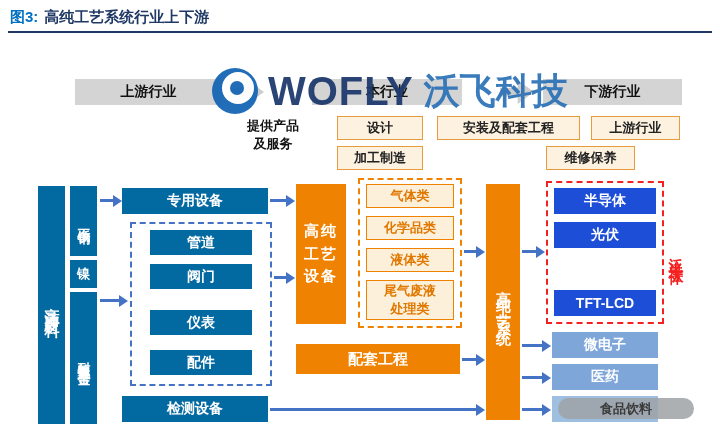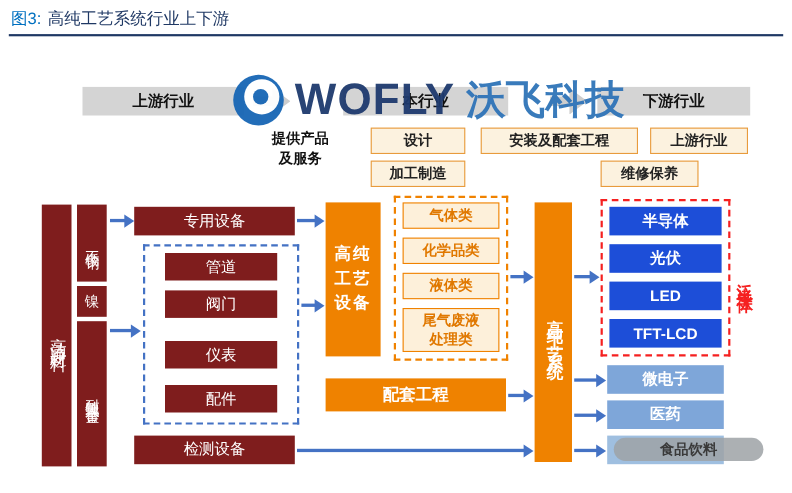--- a/index.html
+++ b/index.html
@@ -1,37 +1,37 @@
 <!DOCTYPE html>
 <html><head>
 <meta charset="utf-8">
 <style>
   html,body{margin:0;padding:0;background:#fff;font-family:"Liberation Sans","DejaVu Sans",sans-serif;}
   .canvas{position:relative;width:720px;height:448px;background:#fff;overflow:hidden;}
   .abs{position:absolute;}
   .box{display:flex;align-items:center;justify-content:center;box-sizing:border-box;text-align:center;}
-  .teal{background:#7f1d1d;color:#fff;font-weight:normal;font-size:14px;justify-content:center;}
+  .teal{background:#0369a1;color:#fff;font-weight:bold;font-size:14px;justify-content:center;}
   .orange{background:#EF8200;color:#fff;font-weight:bold;}
   .cream{background:#FCF2DF;border:1px solid #E89B3C;color:#222;font-weight:bold;font-size:13px;}
   .type{background:#FDF0DA;border:1px solid #F08200;color:#E07800;font-weight:bold;font-size:13px;}
   .navy{background:#1d4ed8;color:#fff;font-weight:bold;font-size:14px;}
   .lblue{background:#7EA6D9;color:#fff;font-weight:bold;font-size:14px;}
   .grayb{background:#D4D4D4;color:#111;font-weight:bold;font-size:14px;}
   .vtext{writing-mode:vertical-rl;text-orientation:upright;letter-spacing:4px;}
   .dashed-blue{border:2px dashed #4472C4;box-sizing:border-box;}
   .dashed-orange{border:2px dashed #F08200;box-sizing:border-box;}
   .dashed-red{border:2px dashed #F52020;box-sizing:border-box;}
   .arrow{height:3px;background:#4472C4;}
   .arrow::after{content:"";position:absolute;right:-8px;top:-4.5px;width:0;height:0;
     border-left:9px solid #4472C4;border-top:6px solid transparent;border-bottom:6px solid transparent;}
   .block-arrow{width:34px;height:24px;background:#CDCDCD;
     clip-path:polygon(0 32%,52% 32%,52% 0,100% 50%,52% 100%,52% 68%,0 68%);}
   .wrap2{width:36px;word-break:break-all;line-height:1.5;letter-spacing:2px;}
   .wrapTail{width:58px;word-break:break-all;line-height:1.4;}
-  .title-row{display:flex;gap:6px;align-items:baseline;font-size:15px;font-weight:normal;}
+  .title-row{display:flex;gap:6px;align-items:baseline;font-size:15px;font-weight:bold;}
   .wm{display:flex;align-items:center;gap:10px;opacity:0.95;}
   .wm-circle{position:relative;width:46px;height:46px;border-radius:50%;background:#1766B5;overflow:hidden;}
   .wm-circle .swoosh{position:absolute;width:32px;height:32px;border-radius:50%;background:#fff;top:4px;left:10px;}
   .wm-circle .dot{position:absolute;width:14px;height:14px;border-radius:50%;background:#1766B5;top:13px;left:18px;}
   .wm-brand{font-size:40px;font-weight:bold;color:#1E3A6E;letter-spacing:1px;line-height:1;}
   .wm-cn{font-size:36px;font-weight:bold;color:#2F74B8;line-height:1;}
   .pill{background:rgba(158,162,166,0.85);border-radius:11px;}
 </style>
 </head>
 <body>
@@ -130,23 +130,20 @@
     <span class="vtext" style="letter-spacing:8px;">高纯工艺系统</span>
   </div>
 
   <div class="abs dashed-red" style="left:546px;top:181px;width:118px;height:143px;"></div>
   <div class="abs box navy" style="left:554px;top:188px;width:102px;height:26px;">
     <span>半导体</span>
   </div>
   <div class="abs box navy" style="left:554px;top:222px;width:102px;height:26px;">
     <span>光伏</span>
   </div>
-  <div class="abs box navy" style="left:554px;top:256px;width:102px;height:26px;">
-    <span>LED</span>
-  </div>
   <div class="abs box navy" style="left:554px;top:290px;width:102px;height:26px;">
     <span>TFT-LCD</span>
   </div>
   <div class="abs" style="left:666px;top:198px;height:112px;display:flex;align-items:center;">
     <span class="vtext" style="color:#F52020;font-weight:bold;font-size:15px;">泛半导体</span>
   </div>
 
   <div class="abs box lblue" style="left:552px;top:332px;width:106px;height:26px;">
     <span>微电子</span>
   </div>

